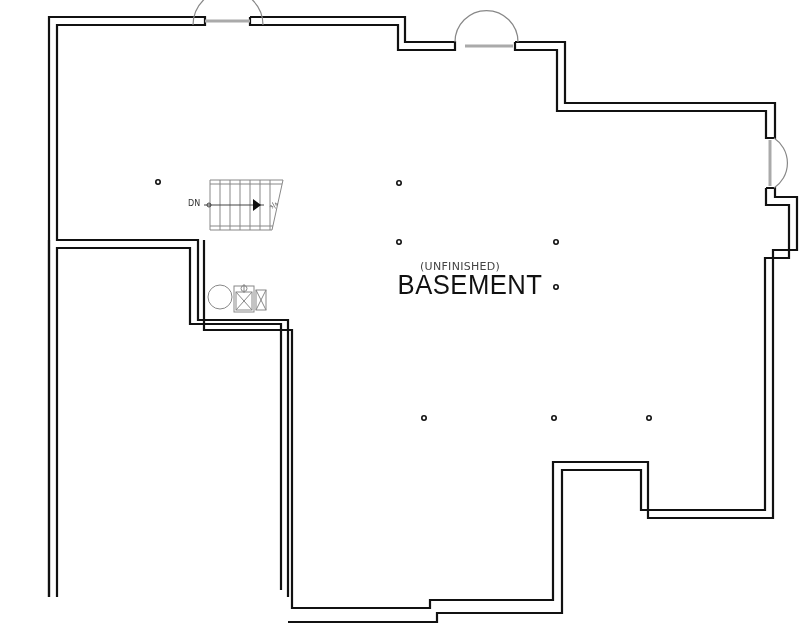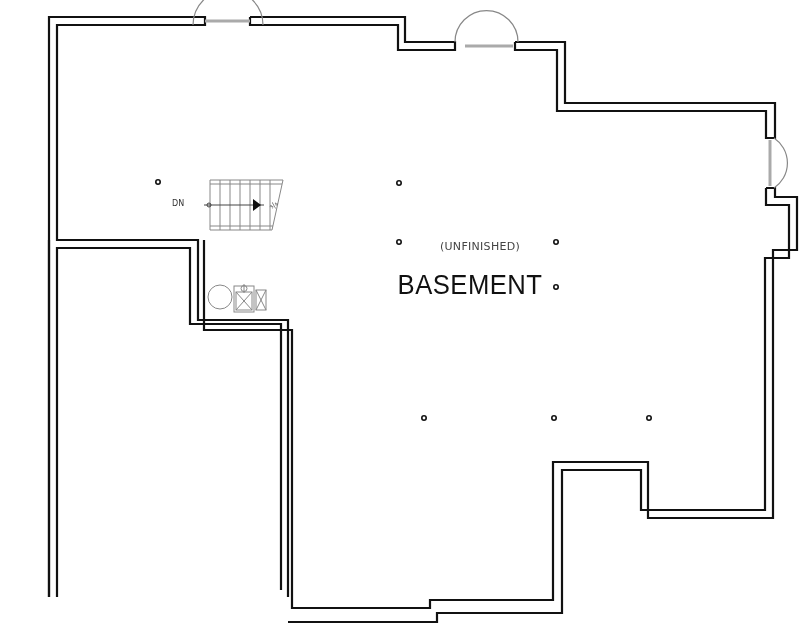--- a/index.html
+++ b/index.html
@@ -1,20 +1,20 @@
 <!DOCTYPE html>
 <html><head>
 <meta charset="utf-8">
 <style>
   html, body { margin:0; padding:0; background:#ffffff; }
   body { width:800px; height:623px; position:relative; overflow:hidden; font-family:"Liberation Sans", sans-serif; }
   svg#plan { position:absolute; left:0; top:0; }
-  .label-sub { position:absolute; left:420px; top:240px; width:120px; text-align:center; font-size:11px; color:#444; letter-spacing:0.3px; font-family:"DejaVu Sans", sans-serif; }
+  .label-sub { position:absolute; left:420px; top:260px; width:120px; text-align:left; font-size:11px; color:#444; letter-spacing:0.3px; font-family:"DejaVu Sans", sans-serif; }
   .label-main { position:absolute; left:380px; top:270px; width:180px; text-align:center; font-size:27px; color:#111; letter-spacing:0.5px; font-family:"Liberation Sans", sans-serif; font-weight:normal; transform:scaleX(0.95); }
-  .dn { position:absolute; left:172px; top:199px; font-size:8px; color:#333; font-family:"DejaVu Sans", sans-serif; }
+  .dn { position:absolute; left:188px; top:199px; font-size:8px; color:#333; font-family:"DejaVu Sans", sans-serif; }
 </style>
 </head>
 <body>
 
 <svg id="plan" width="800" height="623" viewBox="0 0 800 623" xmlns="http://www.w3.org/2000/svg">
 
   <g fill="none" stroke="#111" stroke-width="2.2">
 
     <polyline points="49,597 49,17 205,17 205,25 57,25 57,240 198,240 198,320 288,320 288,597"></polyline>
     <polyline points="250,17 405,17 405,42 455,42 455,50 398,50 398,25 250,25 250,17"></polyline>

